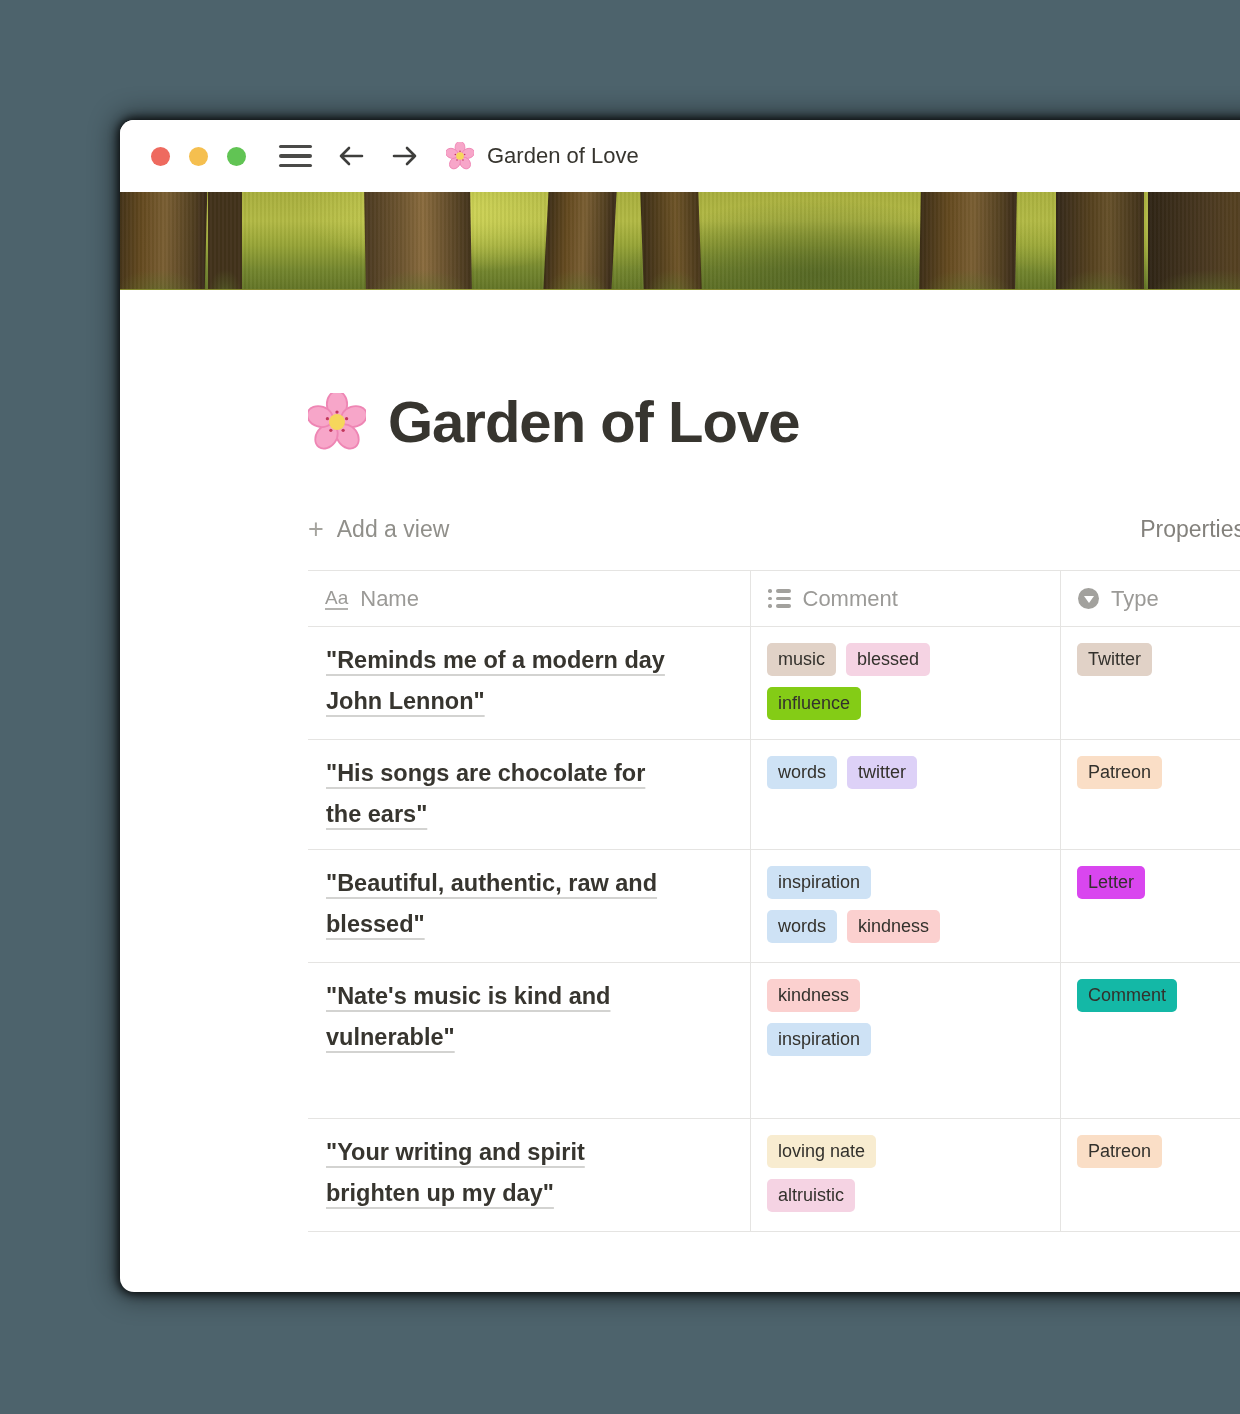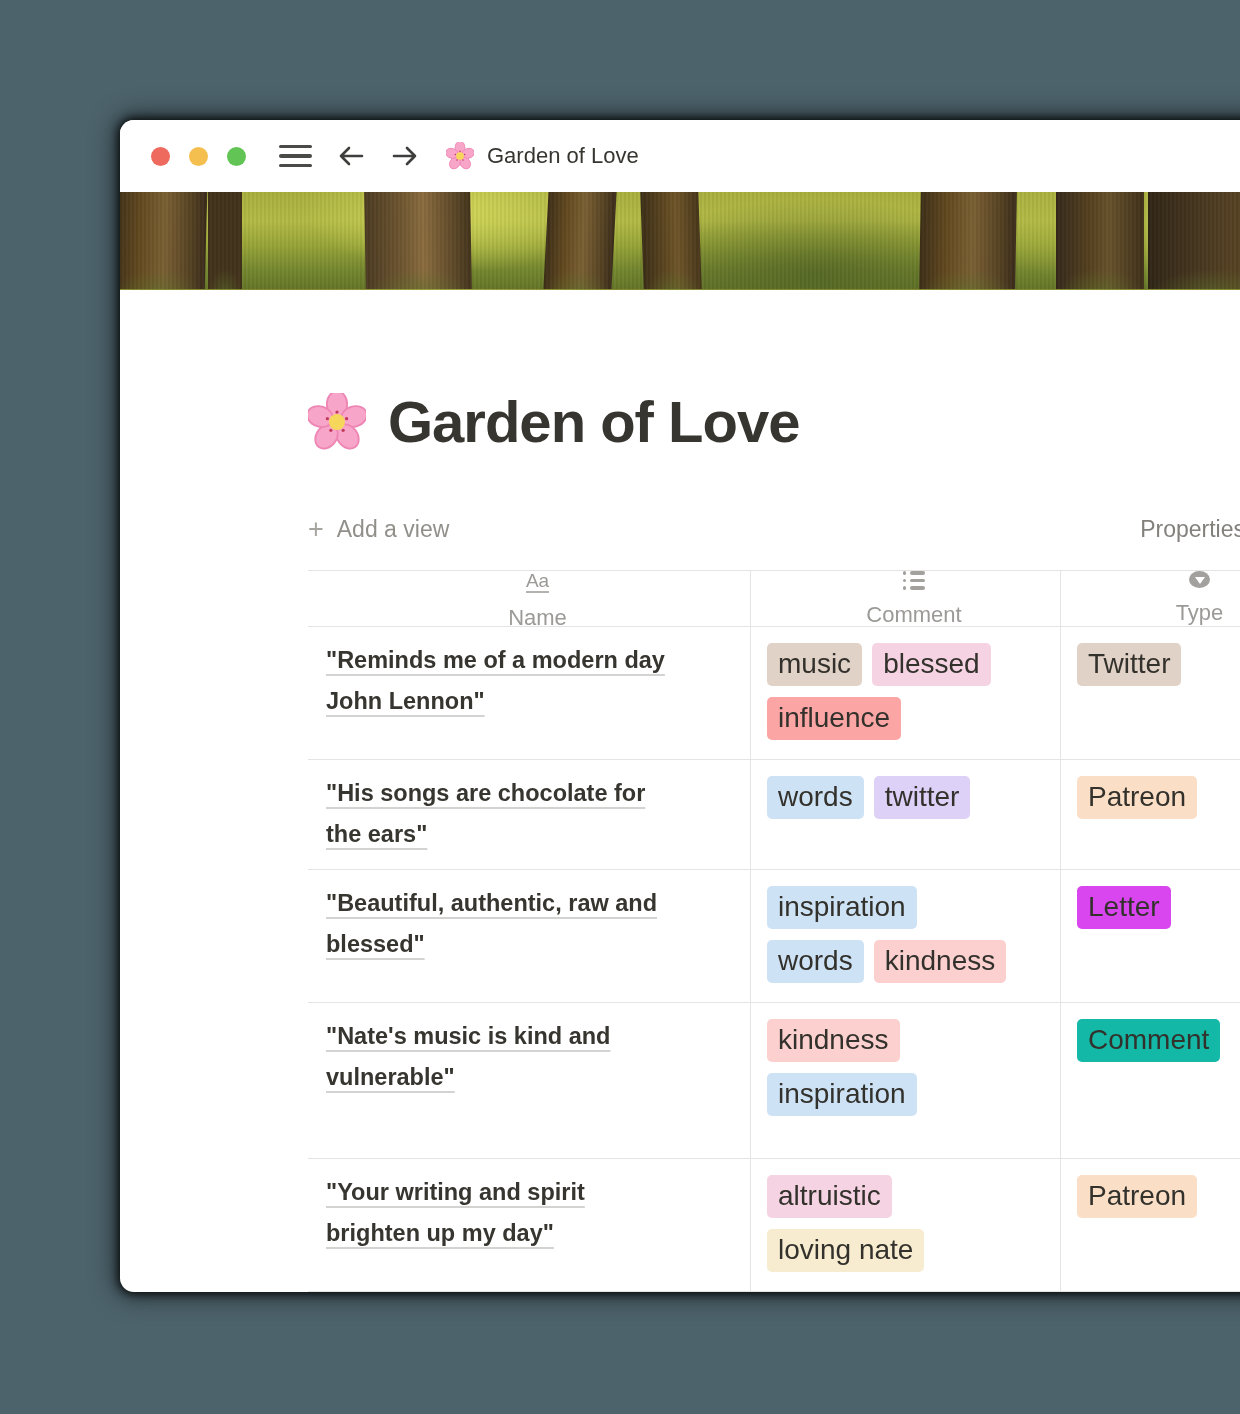--- a/index.html
+++ b/index.html
@@ -67,21 +67,21 @@
   
   .viewbar { margin-top:54px; height:40px; display:flex; align-items:center; justify-content:space-between; padding-right:35px; }
   .addview { display:flex; align-items:center; gap:13px; color:#908F8A; font-size:23px; cursor:pointer; }
   .addview .plus { font-size:27px; line-height:1; color:#A5A49E; }
   .properties-btn { color:#83817C; font-size:23px; cursor:pointer; white-space:nowrap; }
 
   
   .tbl { margin-top:21px; }
   .trow { display:flex; align-items:stretch; border-bottom:1px solid #E5E4E2; }
   .thead { border-top:1px solid #E5E4E2; }
-  .cell { border-right:1px solid #E5E4E2;flex-direction:column; }
+  .cell { border-right:1px solid #E5E4E2; }
   .cell:last-child { border-right:none; }
   .c-name  { width:443px; flex:0 0 auto; }
   .c-theme { width:310px; flex:0 0 auto; }
   .c-type  { width:260px; flex:0 0 auto; }
 
   .hcell { display:flex; align-items:center; gap:12px; height:55px; padding-left:17px; color:#9B9A97; font-size:22px; }
 
   .icon-aa { font-size:19px; color:#9B9A97; border-bottom:2px solid #B3B2AF; padding-bottom:1px; line-height:1; letter-spacing:0; }
   .icon-list { display:flex; flex-direction:column; gap:4px; }
   .icon-list i { display:flex; align-items:center; gap:4px; }
@@ -94,21 +94,21 @@
   .name-text {
     display:inline-block; max-width:348px;
     font-size:23.5px; font-weight:600; line-height:41px; color:#37352F;
     text-decoration:underline; text-decoration-thickness:1.5px;
     text-decoration-color:rgba(55,53,47,0.22); text-underline-offset:6px;
     cursor:pointer;
   }
   .theme-cell { padding:16px 14px 8px 16px; }
   .tag-line { display:flex; gap:10px; margin-bottom:11px; }
   .tag {
-    display:inline-block; font-size:28px; line-height:1; color:#33312C;
+    display:inline-block; font-size:18px; line-height:1; color:#33312C;
     padding:7px 11px 8px; border-radius:5px; white-space:nowrap; cursor:pointer;
   }
   .type-cell { padding:16px 14px 8px 16px; }
 
   .tfoot { display:flex; }
   .count-wrap { width:443px; display:flex; justify-content:flex-end; align-items:baseline; gap:11px; padding:17px 10px 0 0; cursor:pointer; }
 </style>
 </head>
 <body>
 
@@ -221,21 +221,21 @@
         </div>
       <div id="tbody">
           <div class="trow" style="min-height: 113px;">
             <div class="cell name-cell c-name"><span class="name-text">"Reminds me of a modern day John Lennon"</span></div>
             <div class="cell theme-cell c-theme">
               <div class="tag-line">
                 <span class="tag" style="background: rgb(225, 210, 199);">music</span>
                 <span class="tag" style="background: rgb(245, 211, 227);">blessed</span>
               </div>
               <div class="tag-line">
-                <span class="tag" style="background: #fca5a5; text-align: center;">influence</span>
+                <span class="tag" style="background: #84cc16; text-align: center;">influence</span>
               </div>
             </div>
             <div class="cell type-cell c-type"><span class="tag" style="background: rgb(225, 210, 199);">Twitter</span></div>
           </div>
           <div class="trow" style="min-height: 110px;">
             <div class="cell name-cell c-name"><span class="name-text">"His songs are chocolate for the ears"</span></div>
             <div class="cell theme-cell c-theme">
               <div class="tag-line">
                 <span class="tag" style="background: rgb(206, 226, 245);">words</span>
                 <span class="tag" style="background: rgb(221, 209, 247);">twitter</span>
@@ -265,24 +265,24 @@
               <div class="tag-line">
                 <span class="tag" style="background: rgb(206, 226, 245);">inspiration</span>
               </div>
             </div>
             <div class="cell type-cell c-type"><span class="tag" style="background: #14b8a6;">Comment</span></div>
           </div>
           <div class="trow" style="min-height: 110px;">
             <div class="cell name-cell c-name"><span class="name-text">"Your writing and spirit brighten up my day"</span></div>
             <div class="cell theme-cell c-theme">
               <div class="tag-line">
+                <span class="tag" style="background: rgb(248, 236, 208);">loving nate</span>
+              </div>
+              <div class="tag-line">
                 <span class="tag" style="background: rgb(245, 211, 227);">altruistic</span>
-              </div>
-              <div class="tag-line">
-                <span class="tag" style="background: rgb(248, 236, 208);">loving nate</span>
               </div>
             </div>
             <div class="cell type-cell c-type"><span class="tag" style="background: rgb(250, 222, 198);">Patreon</span></div>
           </div>
         </div>
       <div class="tfoot">
         <div class="count-wrap">
           
           
         </div>

